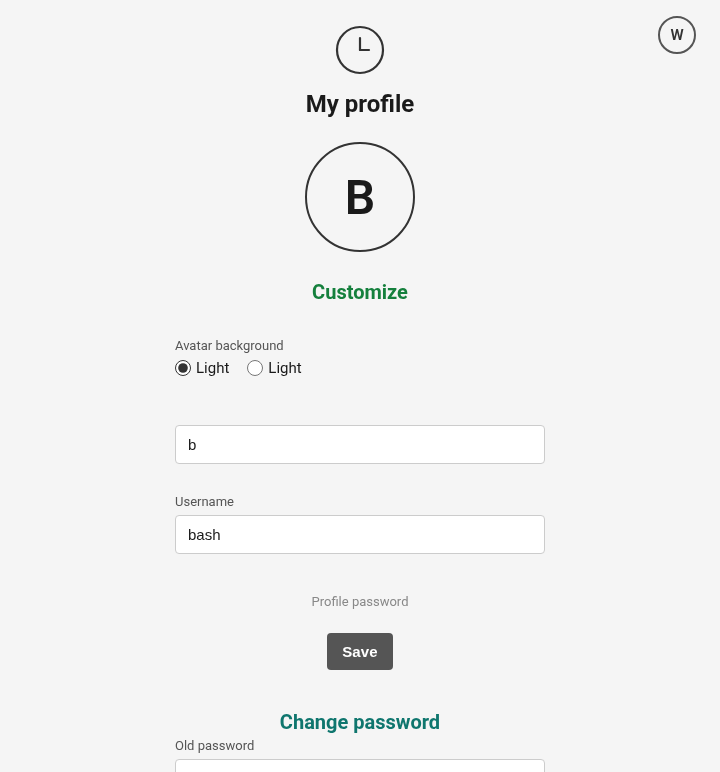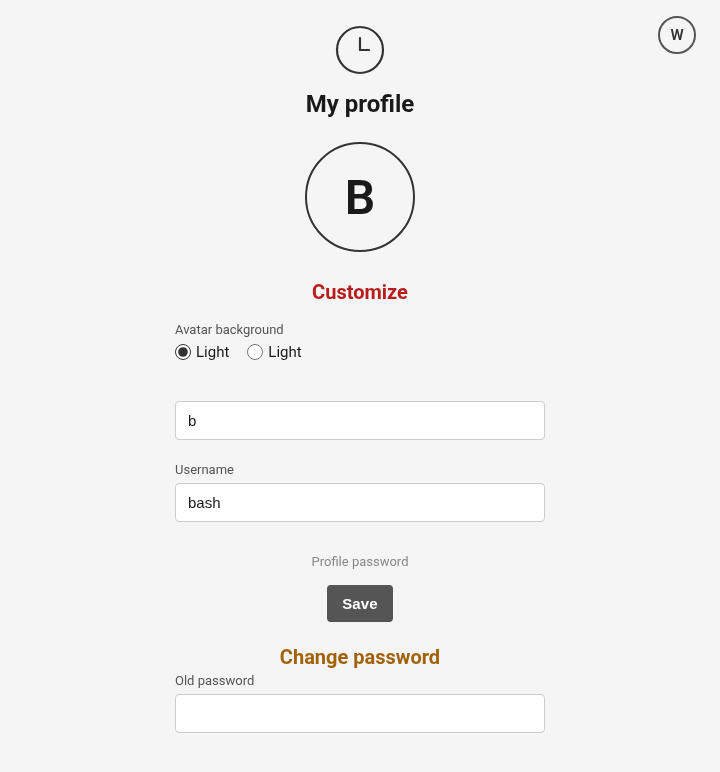--- a/index.html
+++ b/index.html
@@ -67,30 +67,30 @@
       font-size: 48px;
       font-weight: 600;
       color: #1a1a1a;
       background: #f5f5f5;
     }
 
     .customize-title {
       margin-top: 28px;
       font-size: 20px;
       font-weight: 700;
-      color: #b91c1c;
+      color: #15803d;
       text-align: right;
     }
 
     .form-section {
       width: 370px;
-      margin-top: 18px;
+      margin-top: 34px;
       display: flex;
       flex-direction: column;
-      gap: 8px;
+      gap: 16px;
     }
 
     .field-label {
       font-size: 13px;
       color: #555;
       margin-bottom: 6px;
     }
 
     .radio-group {
       display: flex;
@@ -147,24 +147,24 @@
       border: none;
       border-radius: 4px;
       padding: 10px 15px;
       font-size: 15px;
       font-weight: 600;
       cursor: pointer;
       letter-spacing: 0.01em;
     }
 
     .change-password-title {
-      margin-top: 23px;
+      margin-top: 40px;
       font-size: 20px;
       font-weight: 700;
-      color: #a16207;
+      color: #0f766e;
       text-align: center;
     }
 
     .password-section {
       width: 370px;
       margin-top: 4px;
     }
   </style>
 </head>
 <body>

